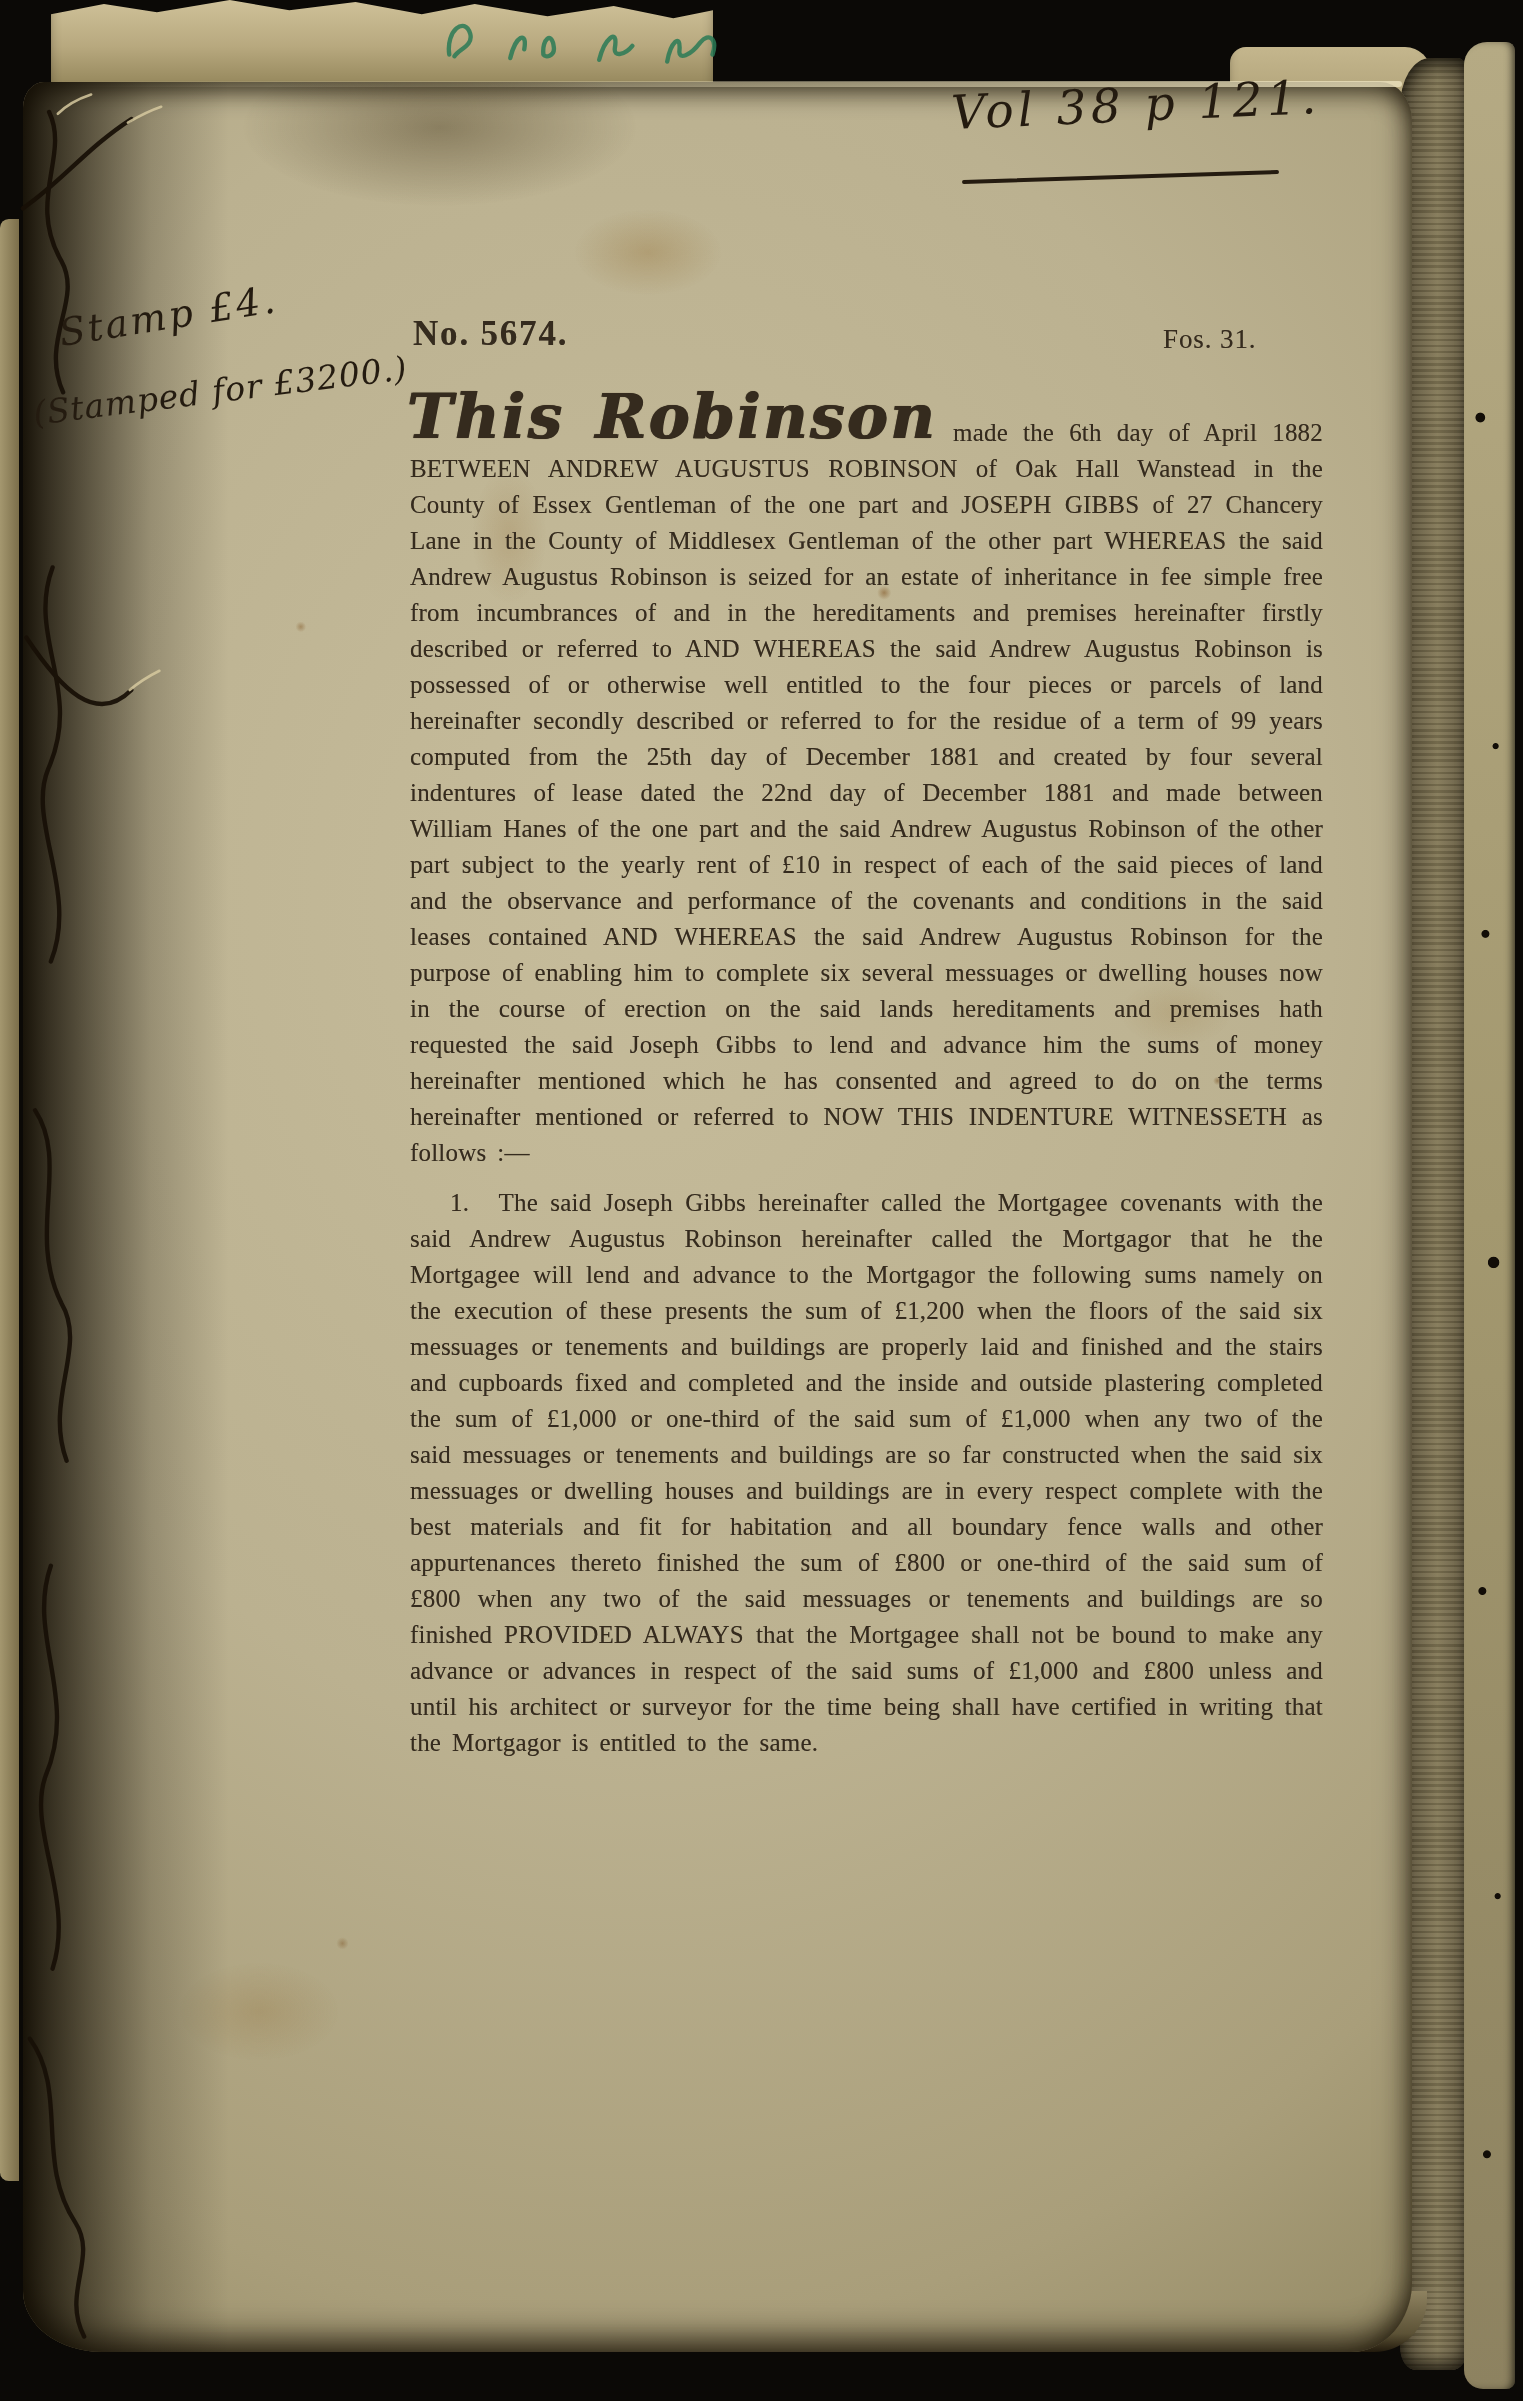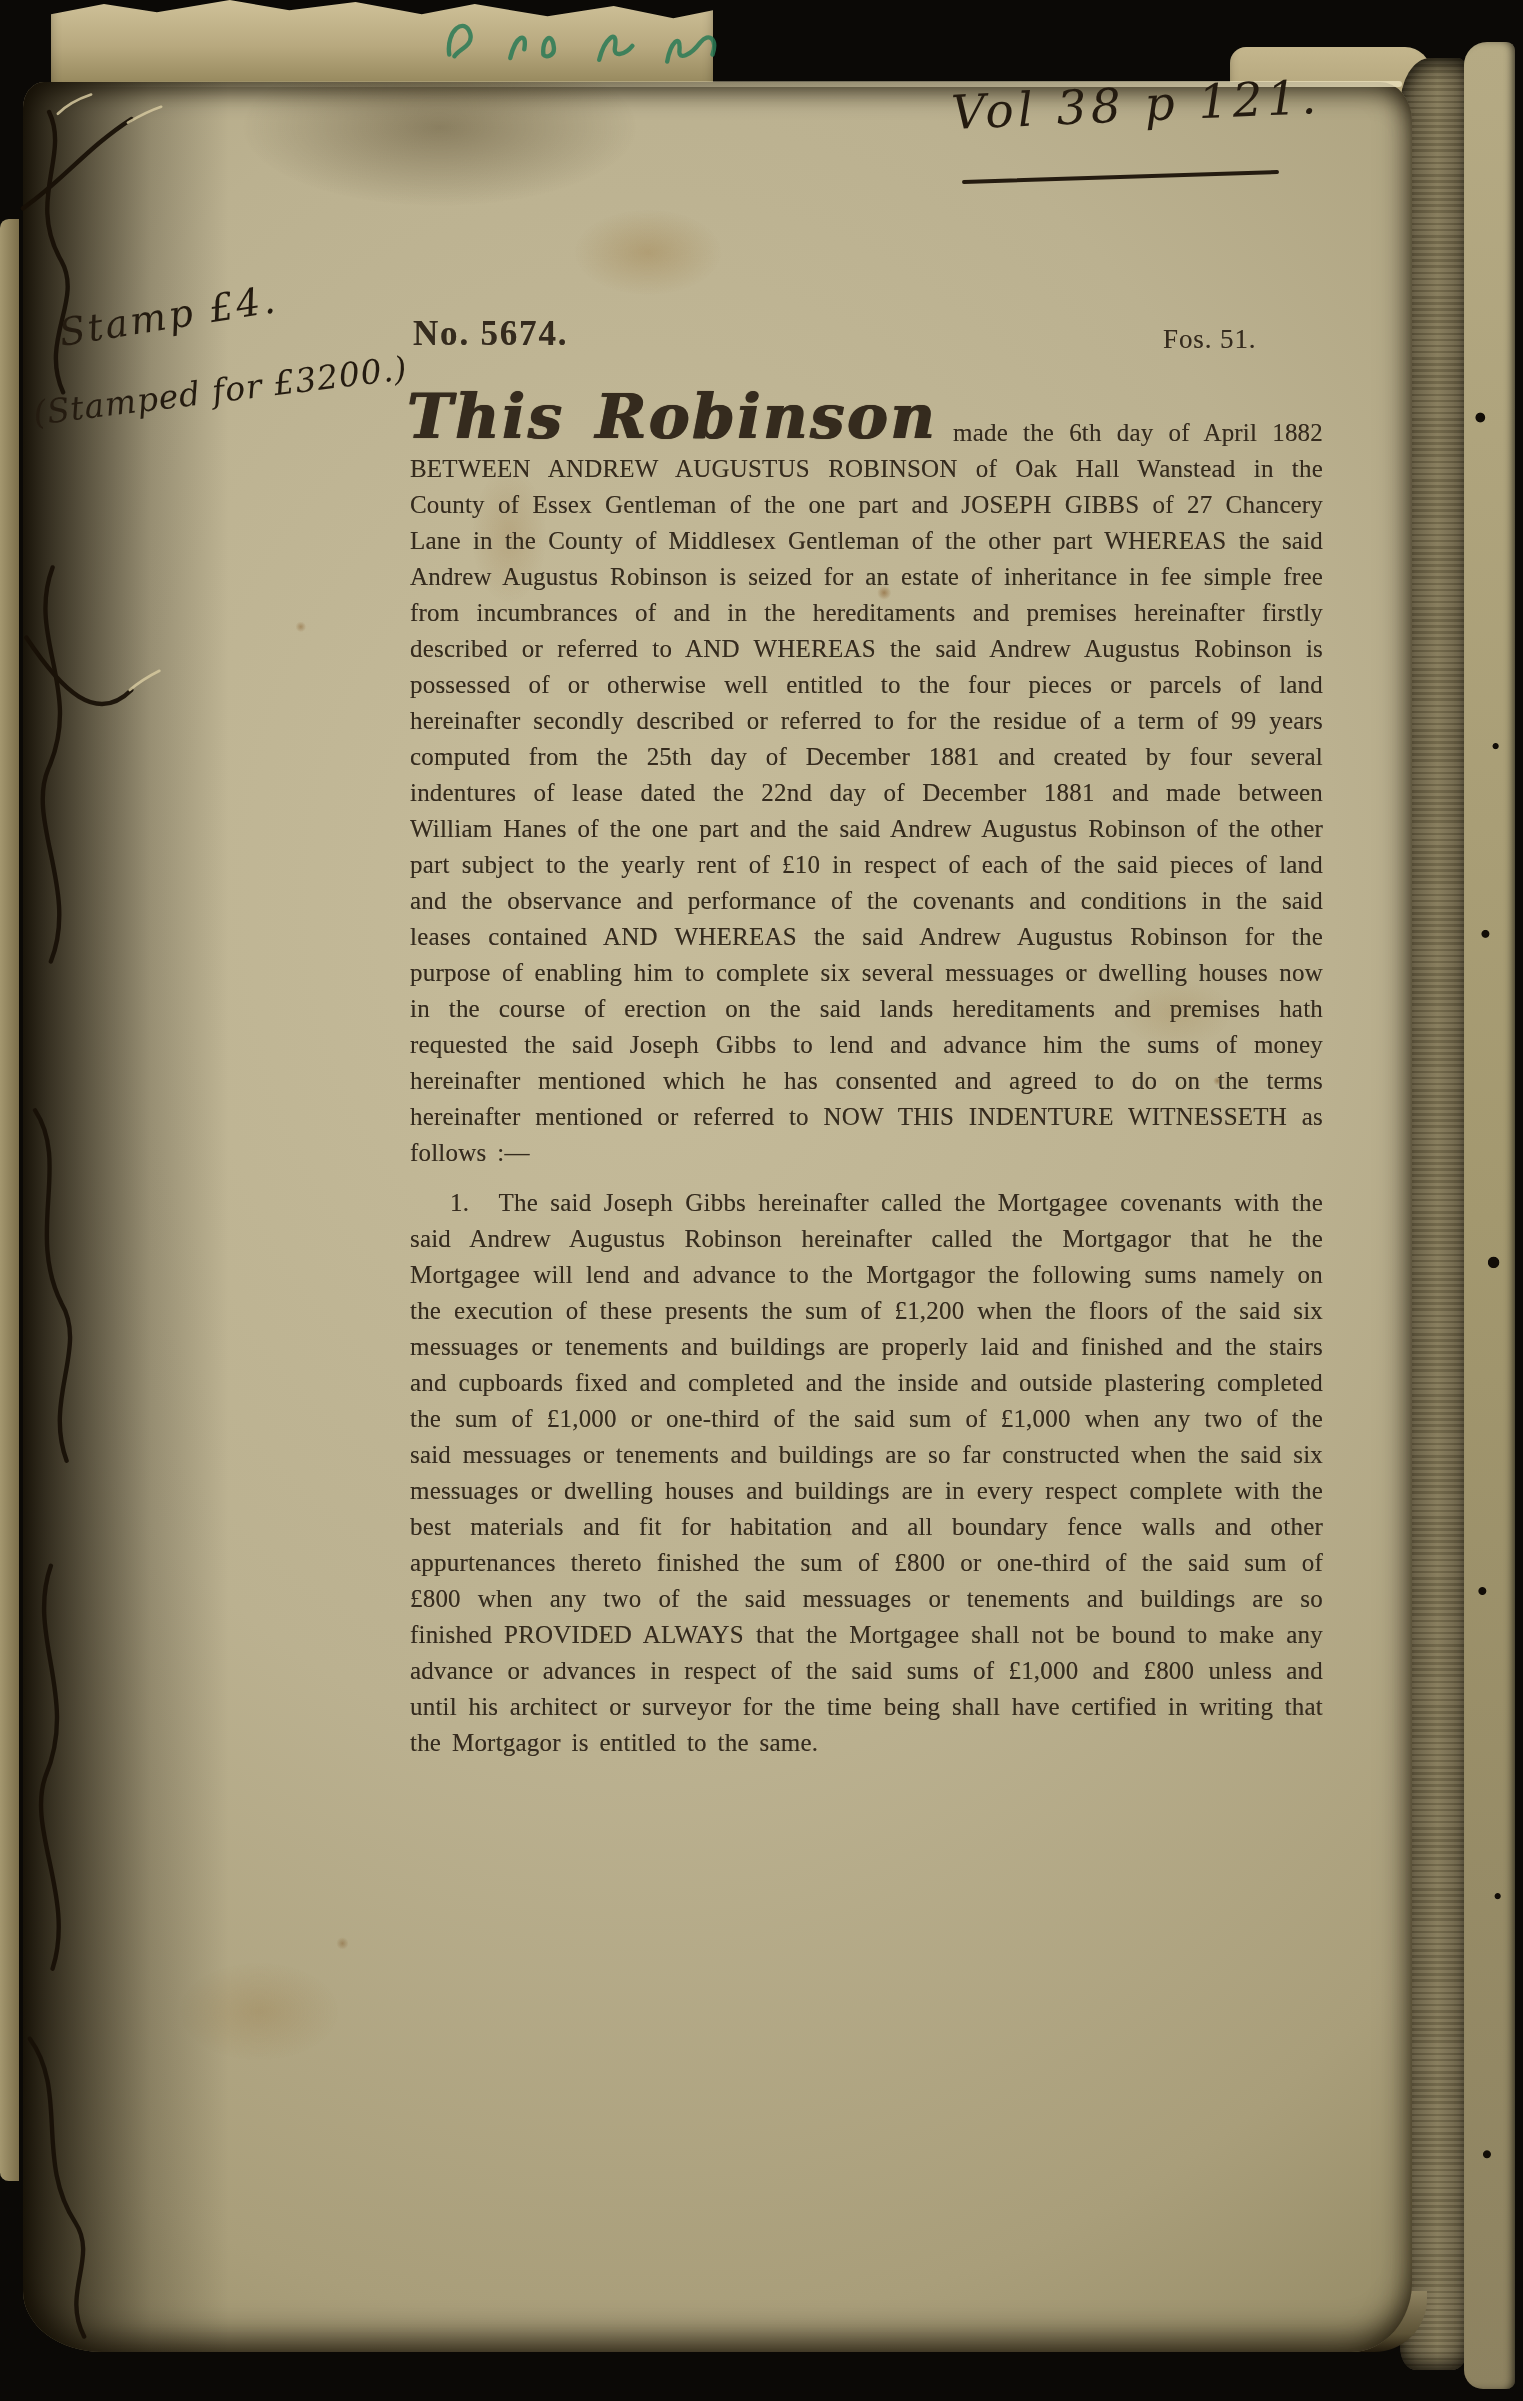--- a/index.html
+++ b/index.html
@@ -174,21 +174,21 @@
       <path d="M148 700 C 160 690, 170 684, 182 678"></path>
     </g>
   </svg>
 
   <div class="hand vol">Vol 38 p 121.</div>
   <div class="vol-underline"></div>
   <div class="hand stamp1">Stamp £4.</div>
   <div class="hand stamp2">(Stamped for £3200.)</div>
 
   <div class="print doc-no">No. 5674.</div>
-  <div class="print folio">Fos. 51.</div>
+  <div class="print folio">Fos. 31.</div>
 
   <div class="print body-text">
     <p class="intro">
       <span class="blackletter">This Robinson</span>
       <span>made the 6th day of April 1882 BETWEEN ANDREW AUGUSTUS ROBINSON of Oak Hall Wanstead in the County of Essex Gentleman of the one part and JOSEPH GIBBS of 27 Chancery Lane in the County of Middlesex Gentleman of the other part WHEREAS the said Andrew Augustus Robinson is seized for an estate of inheritance in fee simple free from incumbrances of and in the hereditaments and premises hereinafter firstly described or referred to AND WHEREAS the said Andrew Augustus Robinson is possessed of or otherwise well entitled to the four pieces or parcels of land hereinafter secondly described or referred to for the residue of a term of 99 years computed from the 25th day of December 1881 and created by four several indentures of lease dated the 22nd day of December 1881 and made between William Hanes of the one part and the said Andrew Augustus Robinson of the other part subject to the yearly rent of £10 in respect of each of the said pieces of land and the observance and performance of the covenants and conditions in the said leases contained AND WHEREAS the said Andrew Augustus Robinson for the purpose of enabling him to complete six several messuages or dwelling houses now in the course of erection on the said lands hereditaments and premises hath requested the said Joseph Gibbs to lend and advance him the sums of money hereinafter mentioned which he has consented and agreed to do on the terms hereinafter mentioned or referred to NOW THIS INDENTURE WITNESSETH as follows :—</span>
     </p>
     <p class="clause">
       <span class="clause-no">1.</span>
       <span>The said Joseph Gibbs hereinafter called the Mortgagee covenants with the said Andrew Augustus Robinson hereinafter called the Mortgagor that he the Mortgagee will lend and advance to the Mortgagor the following sums namely on the execution of these presents the sum of £1,200 when the floors of the said six messuages or tenements and buildings are properly laid and finished and the stairs and cupboards fixed and completed and the inside and outside plastering completed the sum of £1,000 or one-third of the said sum of £1,000 when any two of the said messuages or tenements and buildings are so far constructed when the said six messuages or dwelling houses and buildings are in every respect complete with the best materials and fit for habitation and all boundary fence walls and other appurtenances thereto finished the sum of £800 or one-third of the said sum of £800 when any two of the said messuages or tenements and buildings are so finished PROVIDED ALWAYS that the Mortgagee shall not be bound to make any advance or advances in respect of the said sums of £1,000 and £800 unless and until his architect or surveyor for the time being shall have certified in writing that the Mortgagor is entitled to the same.</span>
     </p>

